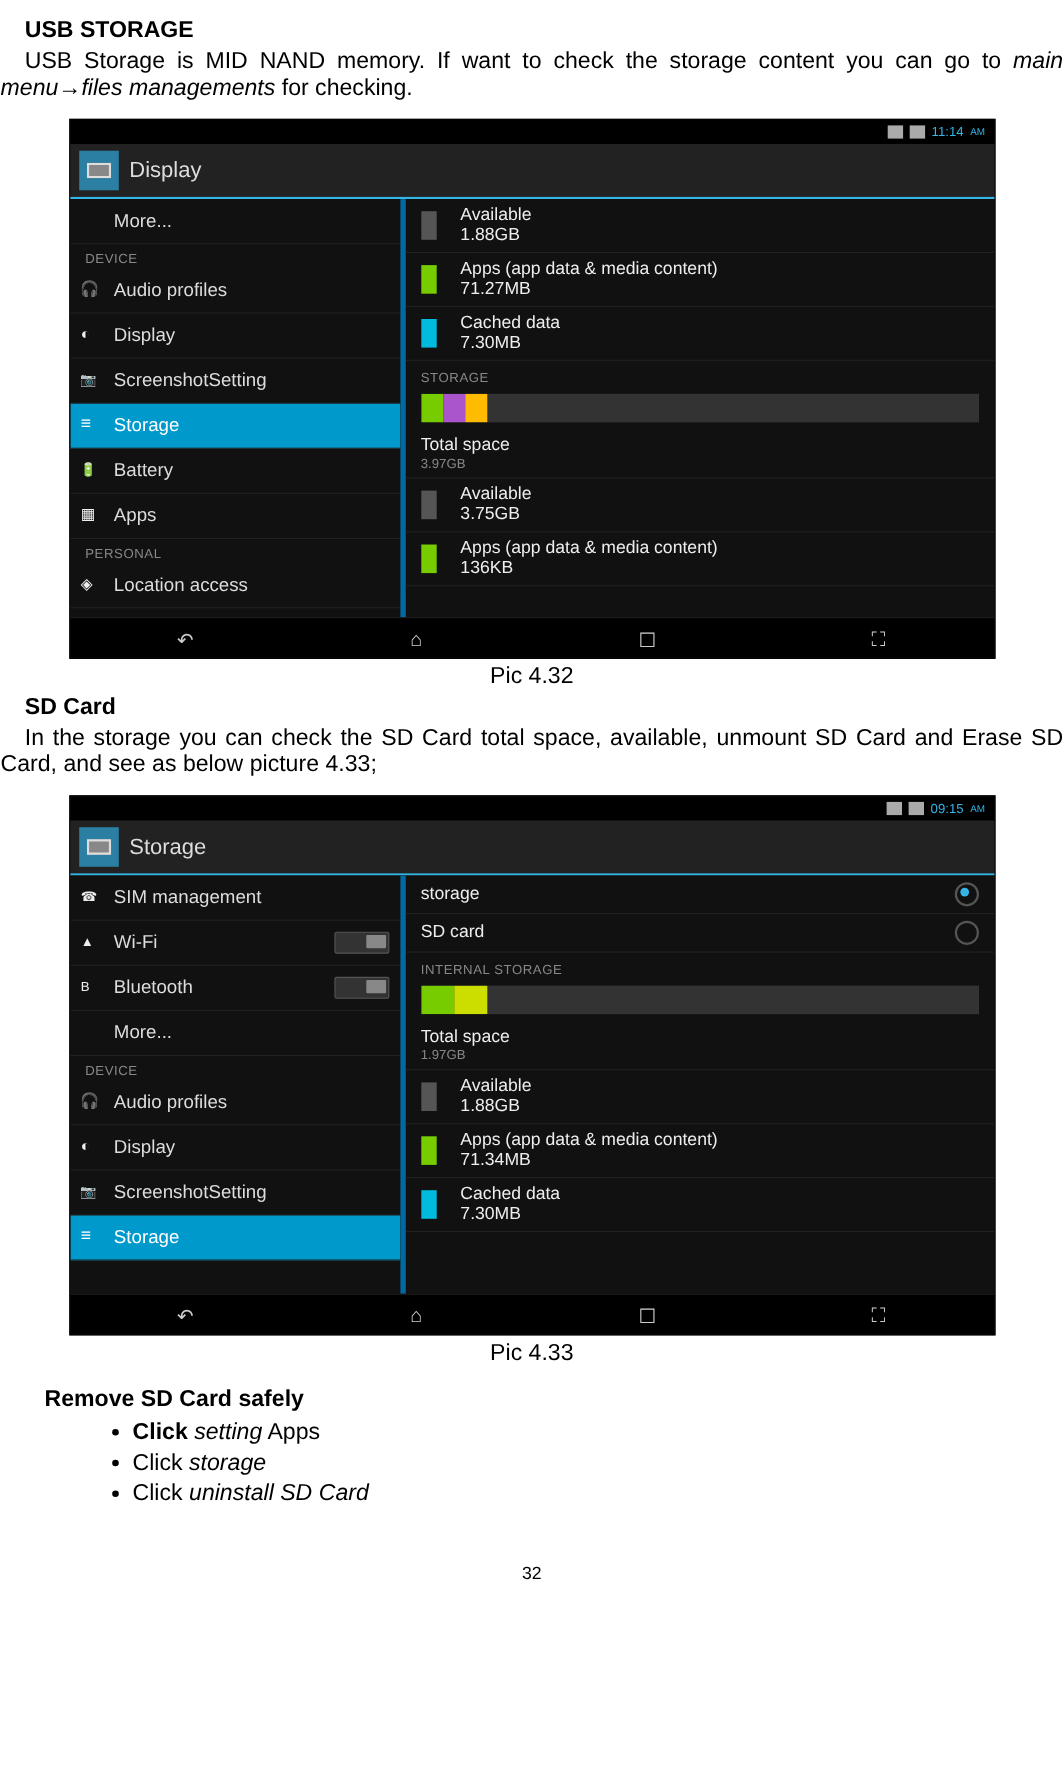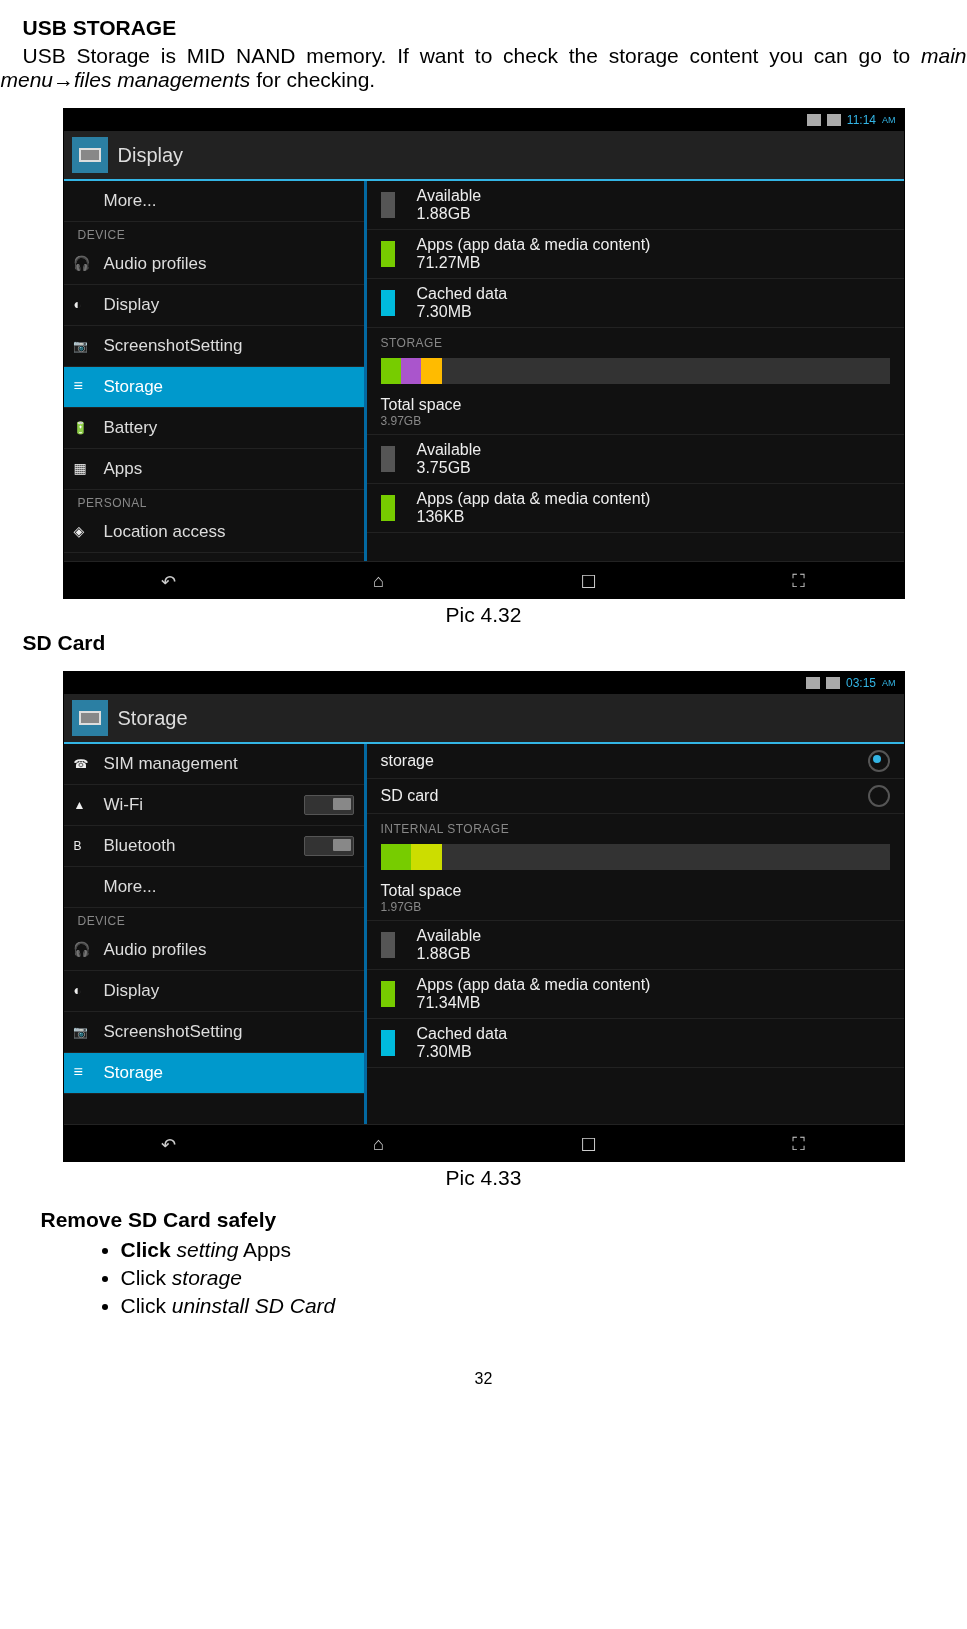--- a/index.html
+++ b/index.html
@@ -69,21 +69,21 @@
   .titlebar .ttl { font-size: 20px; color: #ddd; }
 
   .body-split {
     display: flex;
     height: 380px;
     background: #111;
   }
   .left-pane {
     width: 300px;
     background: #111;
-    border-right: 3px solid #0369a1;
+    border-right: 5px solid #0369a1;
     overflow: hidden;
   }
   .right-pane {
     flex: 1;
     background: #111;
     overflow: hidden;
   }
   .cat {
     font-size: 12px;
     color: #888;
@@ -290,26 +290,27 @@
     <div class="navbar">
       <span class="nav-icon">↶</span>
       <span class="nav-icon">⌂</span>
       <span class="nav-icon">☐</span>
       <span class="nav-icon">⛶</span>
     </div>
   </div>
   <div class="caption">Pic 4.32</div>
 
   <div class="heading-bold">SD Card</div>
+  <div class="para para-indent">In the storage you can check the SD Card total space, available, unmount SD Card and Erase SD Card, and see as below picture 4.33;</div>
 
   <div class="screenshot">
     <div class="statusbar">
       <span class="sig"></span>
       <span class="bat"></span>
-      <span>03:15</span>
+      <span>09:15</span>
       <span style="font-size:9px">AM</span>
     </div>
     <div class="titlebar">
       <div class="icon-block">
           <div class="slider-icon"></div>
         </div>
       <div class="ttl">Storage</div>
     </div>
     <div class="body-split">
       <div class="left-pane">

